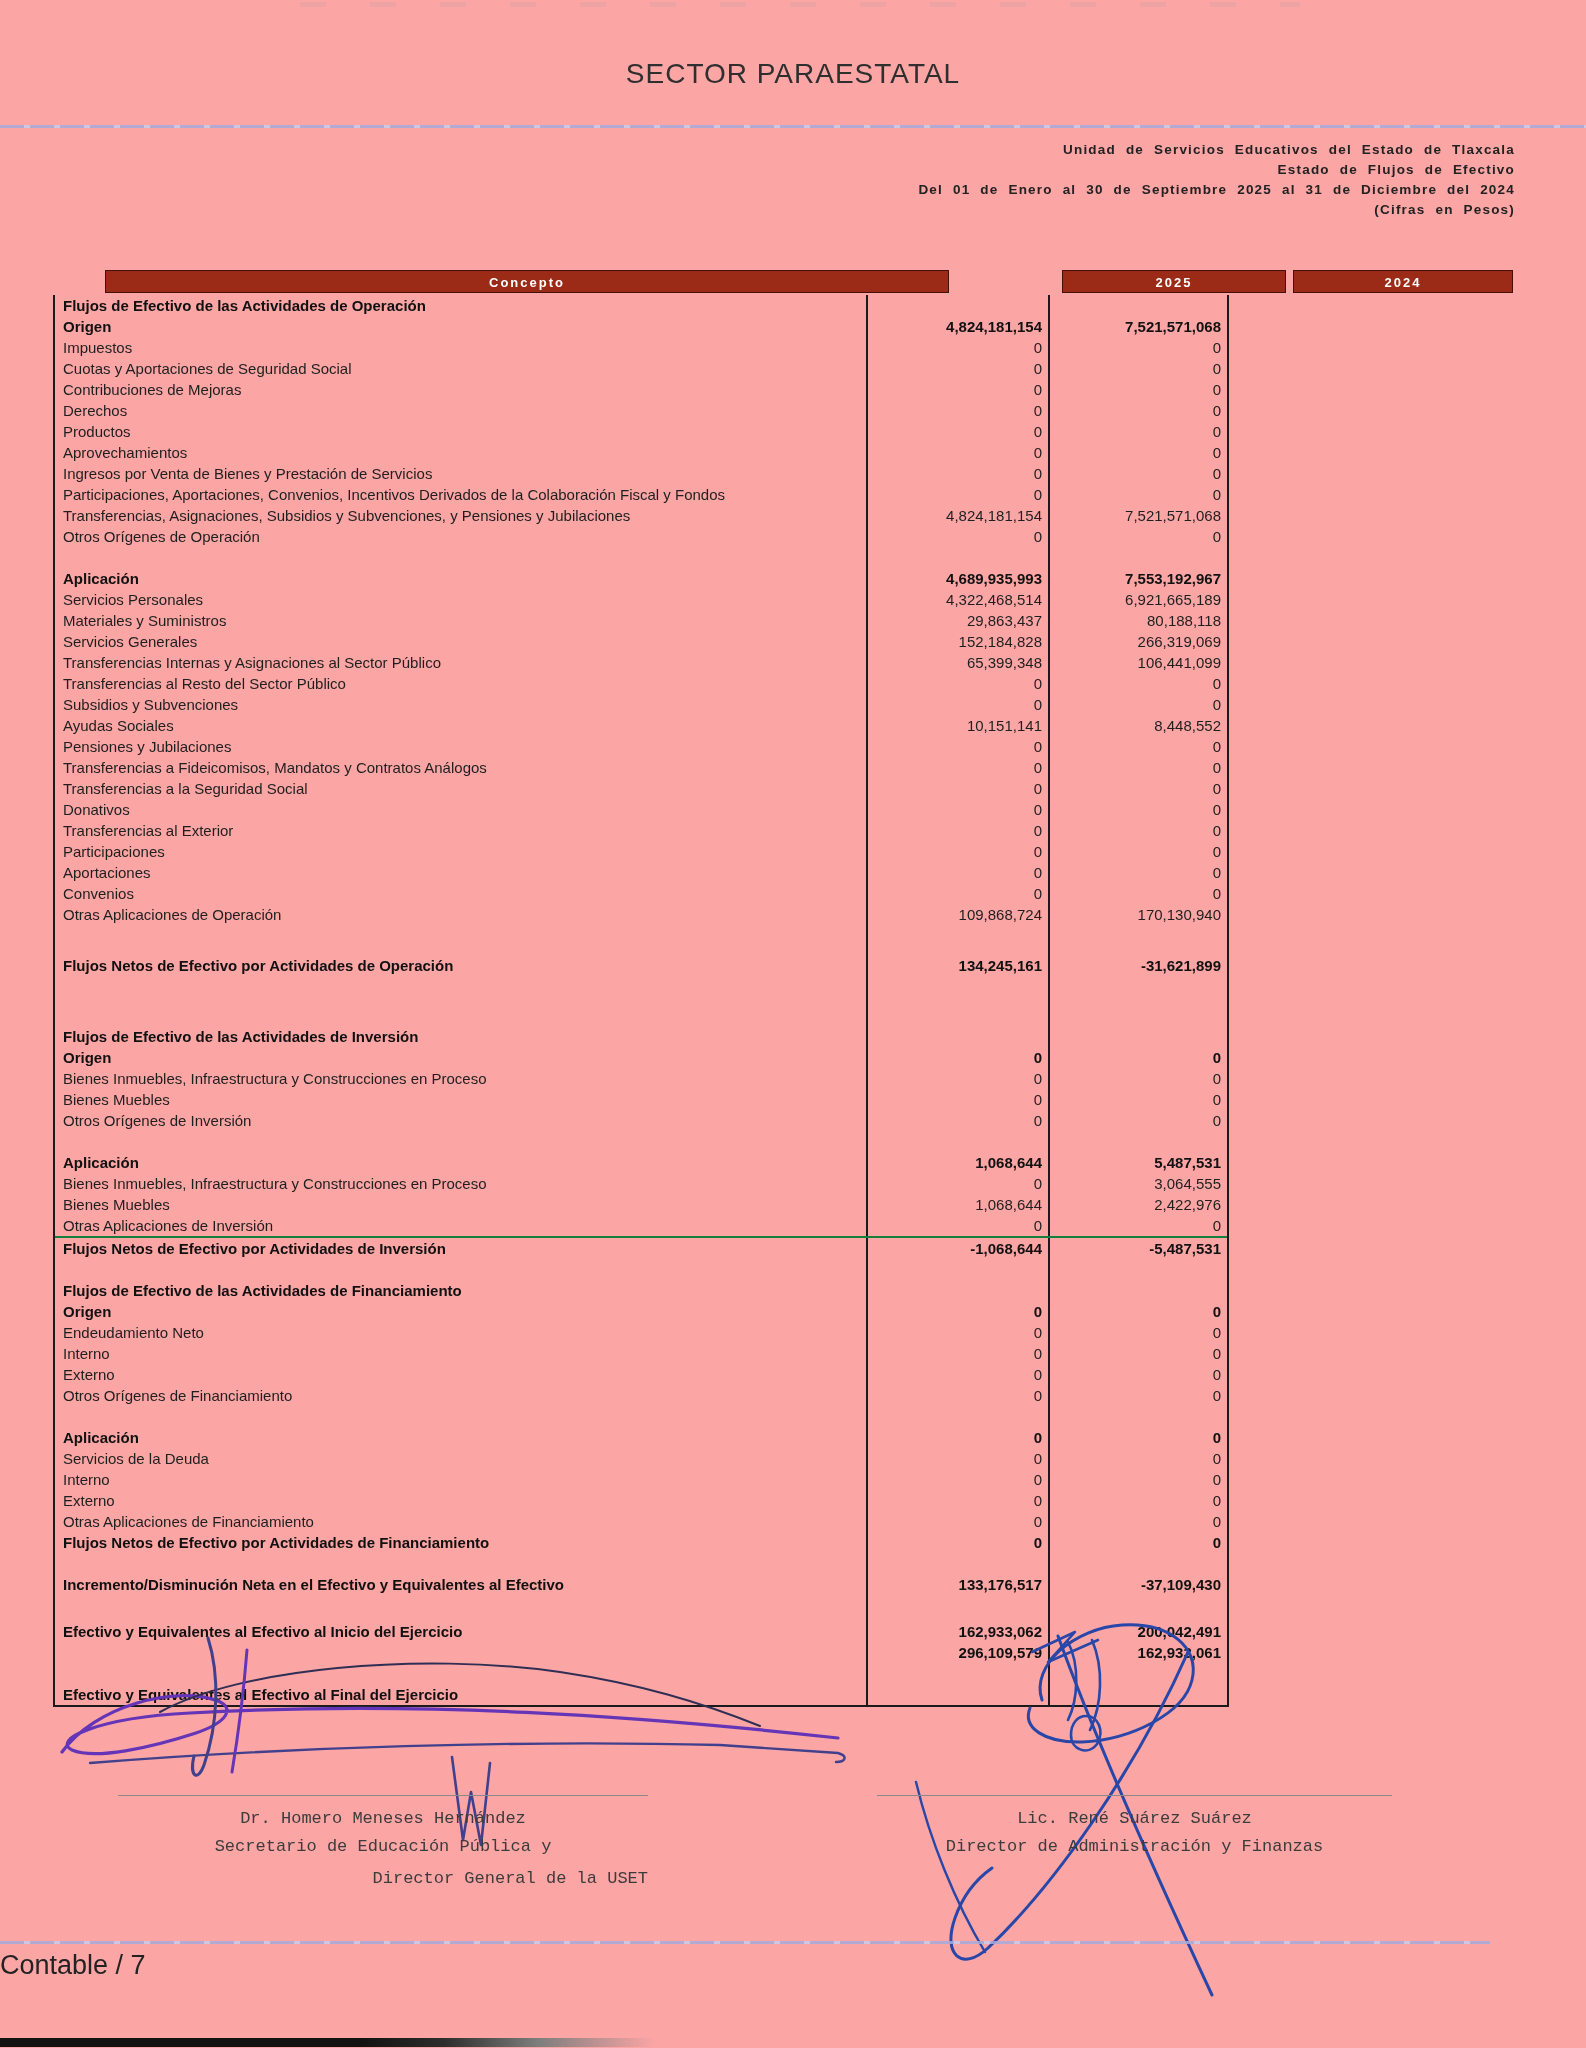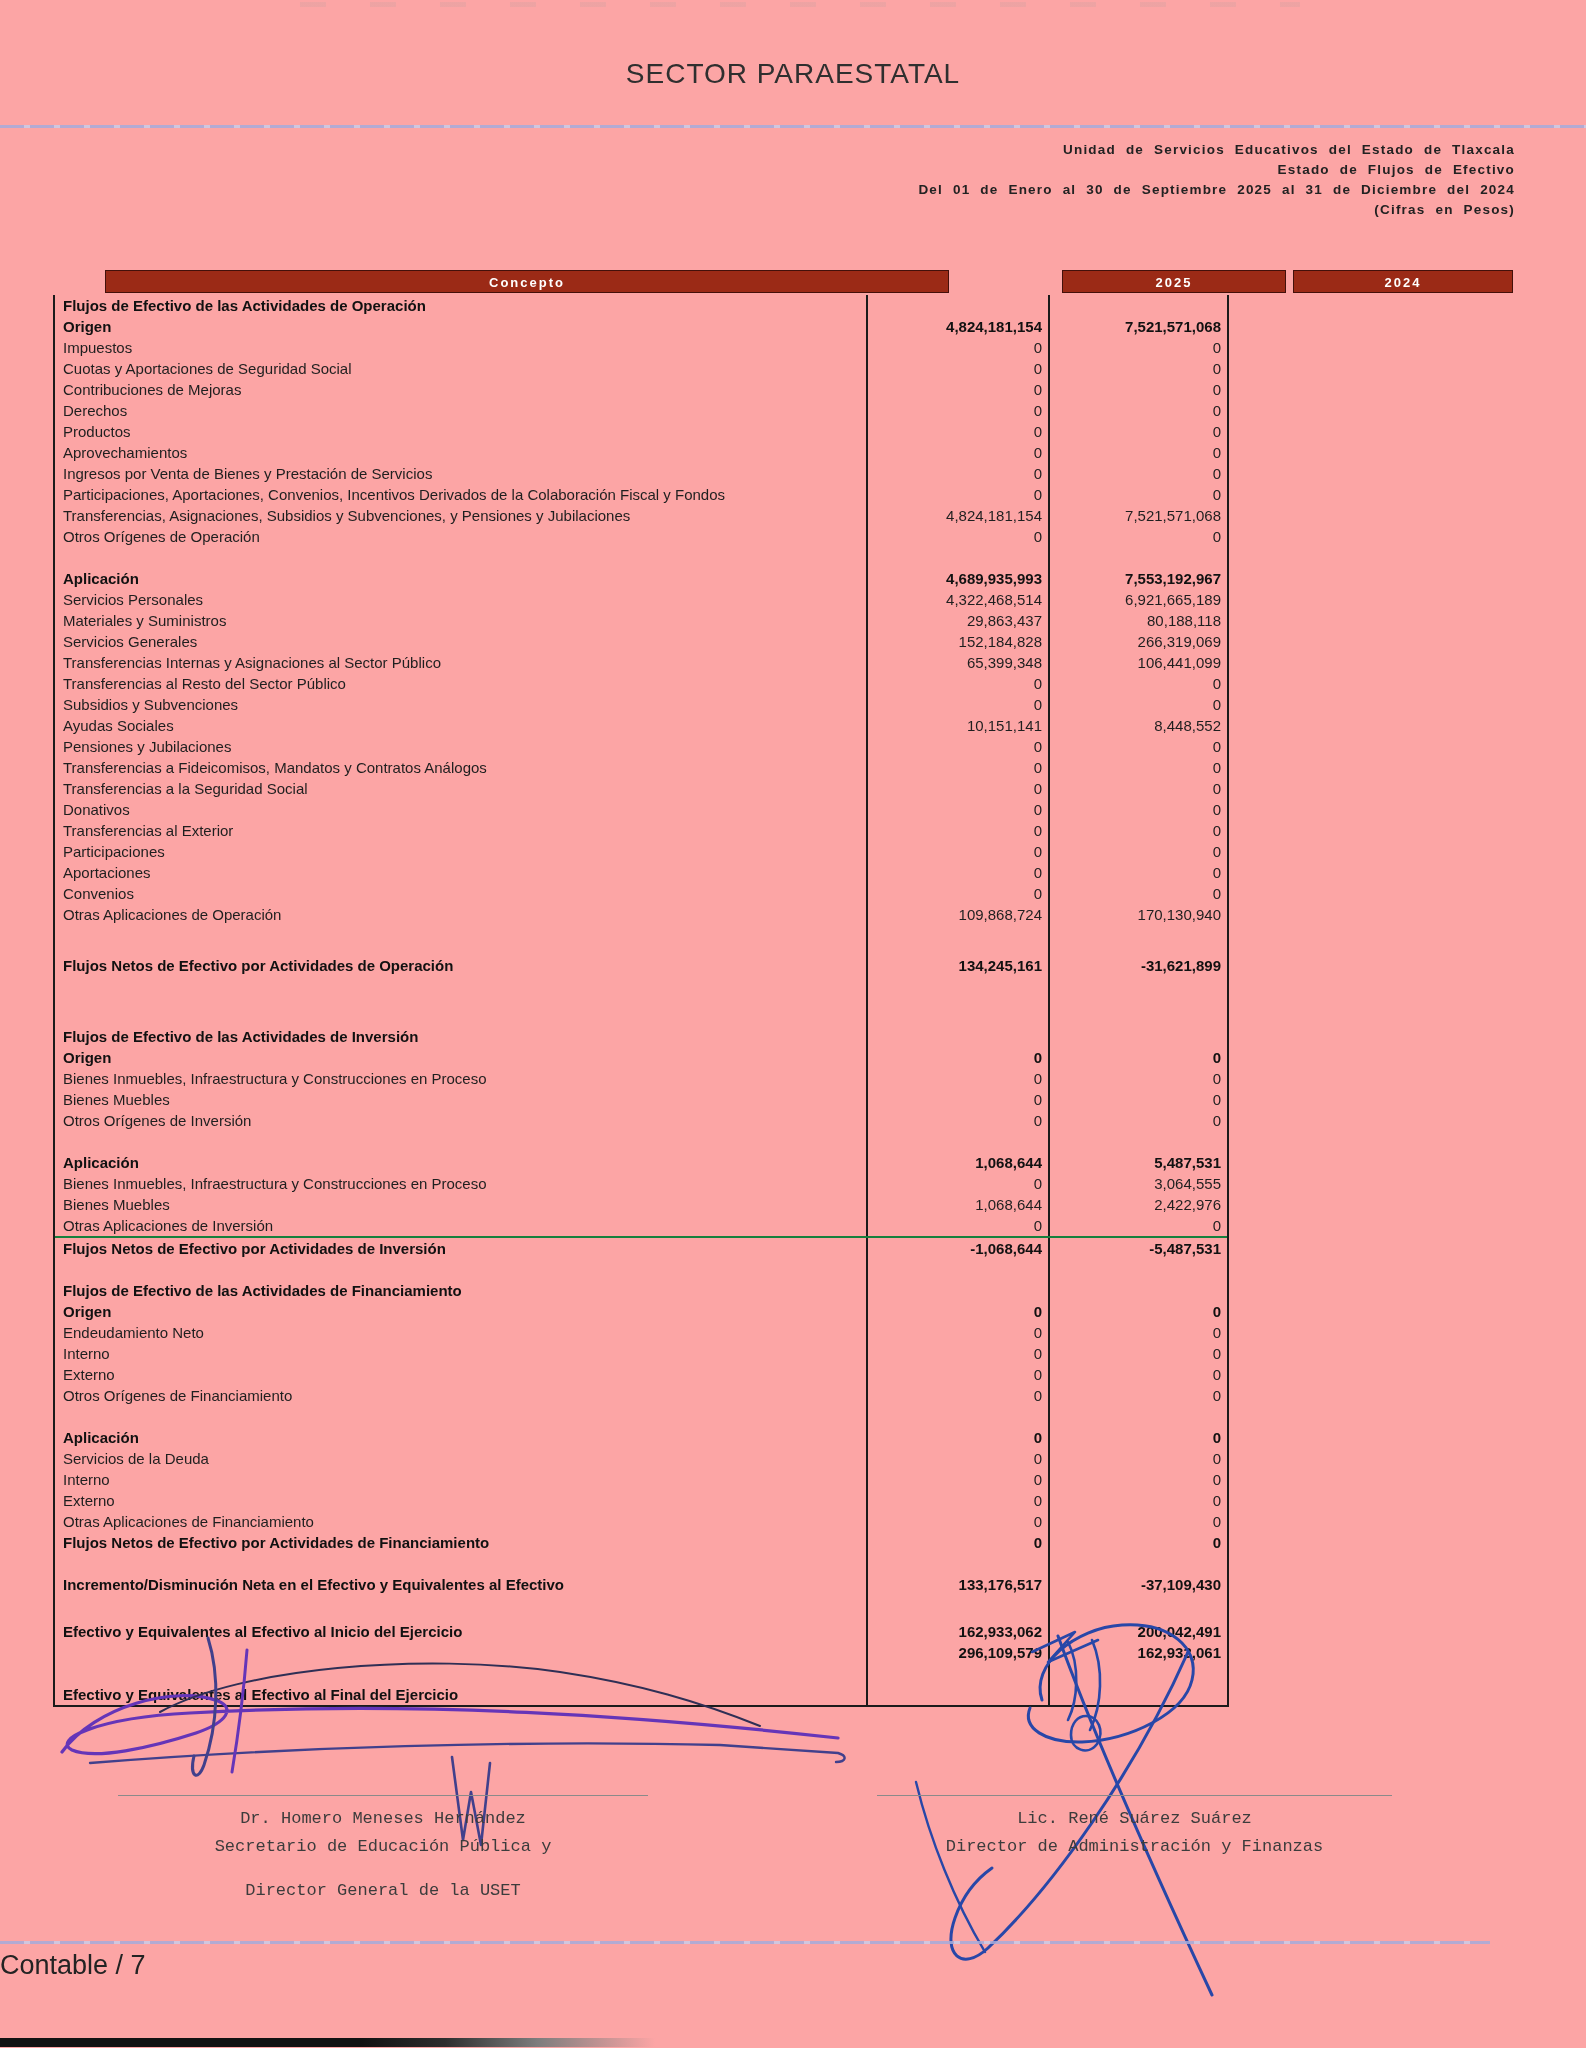--- a/index.html
+++ b/index.html
@@ -40,21 +40,21 @@
   
   .sig-svg{position:absolute;left:0;top:0;width:1586px;height:2048px;pointer-events:none;}
   .sig-line{position:absolute;top:1795px;height:1px;background:#8a8a8a;}
   .sig-line.left{left:118px;width:530px;}
   .sig-line.right{left:877px;width:515px;}
   .sig-block{position:absolute;text-align:center;
     font-family:"Liberation Mono","DejaVu Sans Mono",monospace;font-size:17px;color:#3c3c3c;}
   .sig-block.left{left:118px;width:530px;top:1805px;}
   .sig-block.right{left:877px;width:515px;top:1805px;}
   .sig-block div{line-height:28px;}
-  .sig-block .l3{margin-top:16px;}
+  .sig-block .l3{margin-top:4px;text-align:right;}
   .footer-label{position:absolute;top:1950px;left:0;width:1586px;text-align:left;
     font-size:27px;color:#232323;}
   .bottom-strip{position:absolute;left:0;top:2038px;width:655px;height:9px;
     background:linear-gradient(90deg,#121212 0%,#121212 55%,#2e2e2e 68%,#7d7d7d 82%,rgba(255,255,255,0) 100%);}
 </style>
 </head>
 <body>
 
 <div class="page">
 

